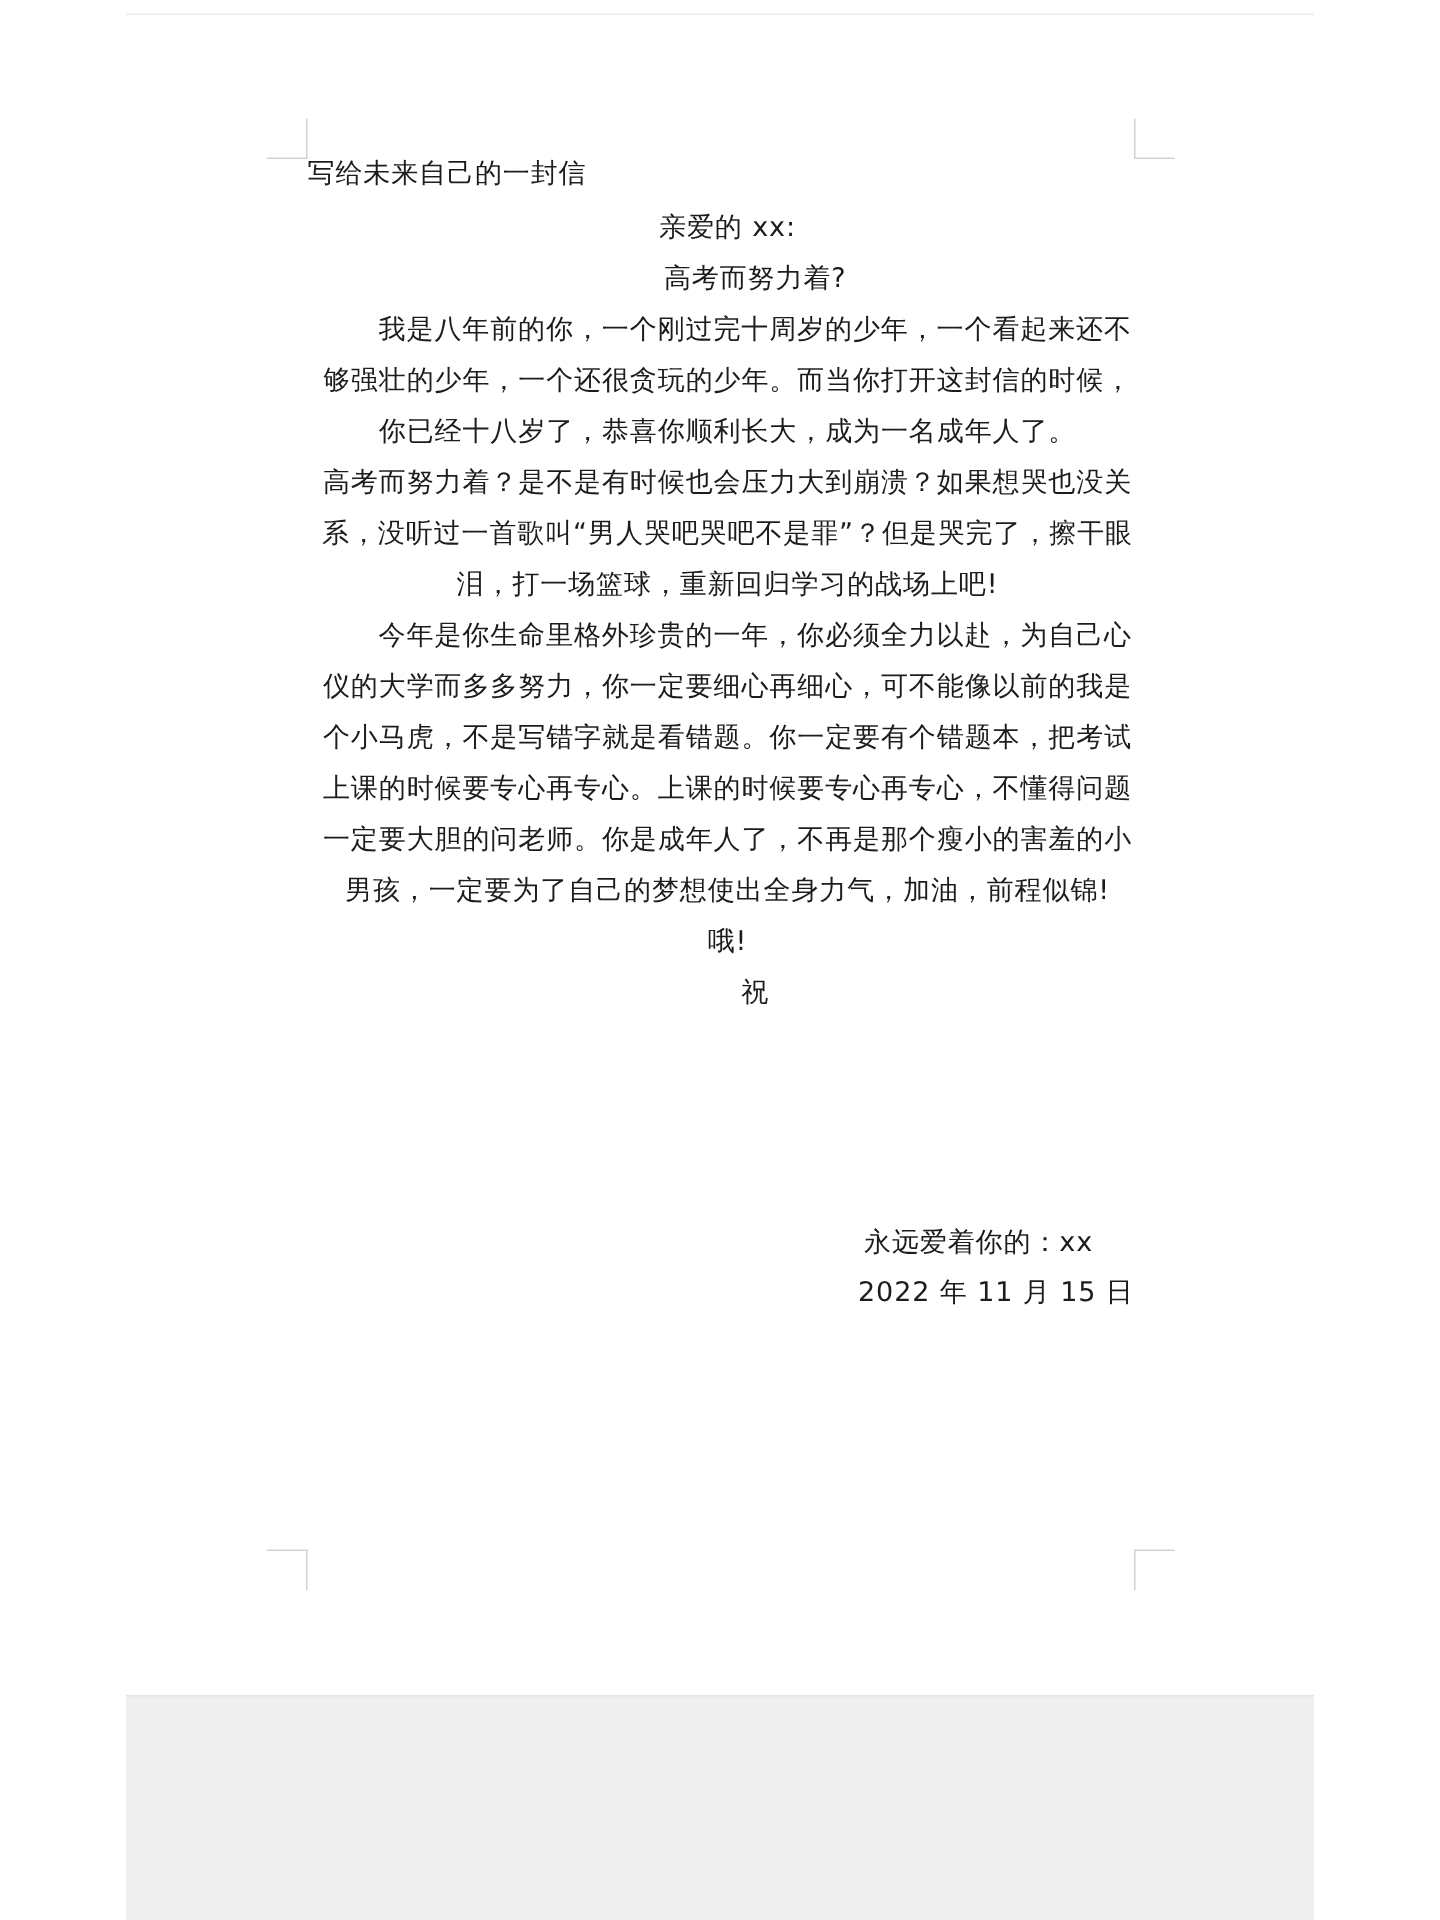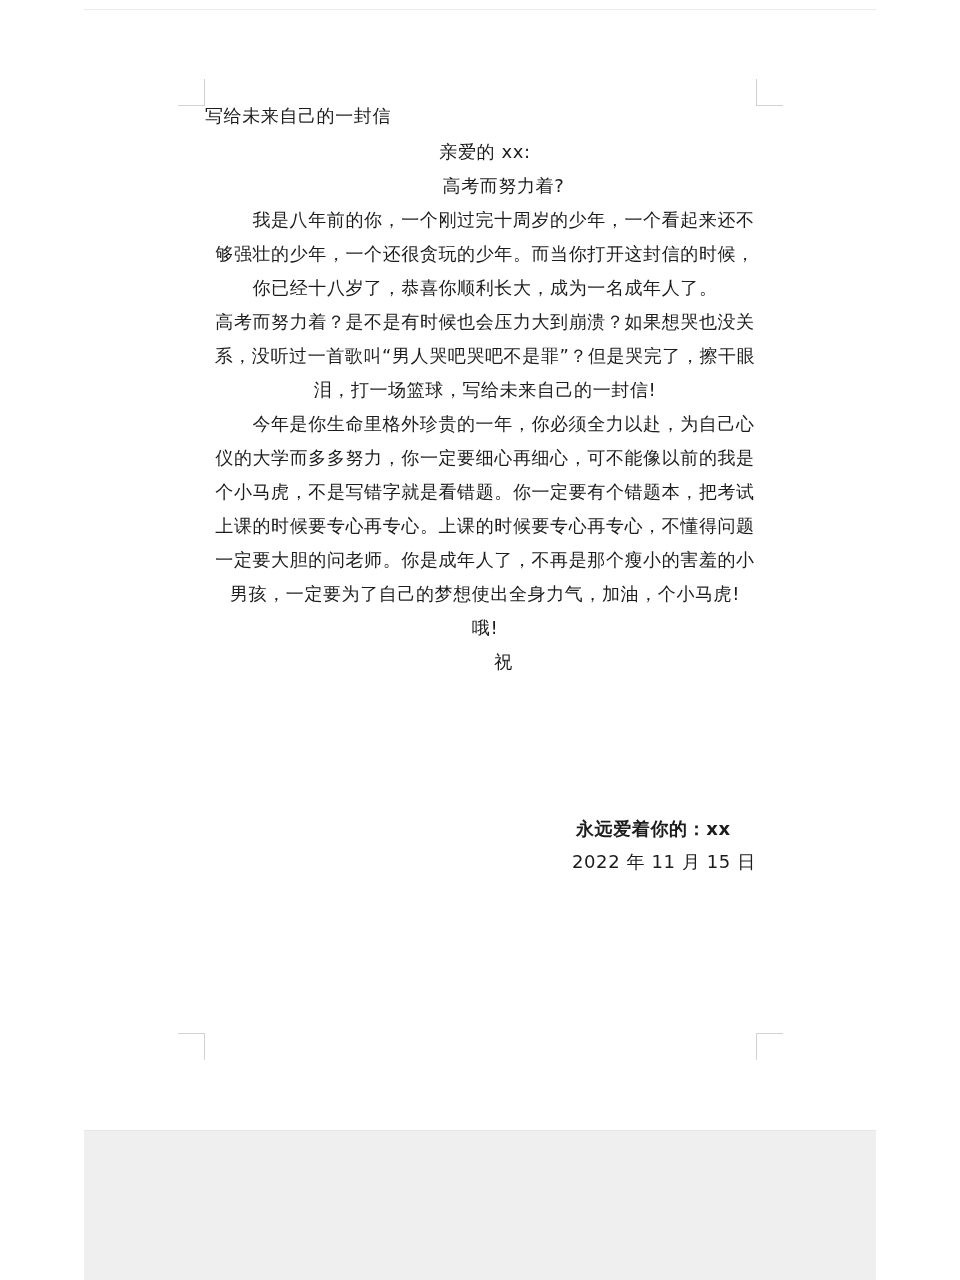--- a/index.html
+++ b/index.html
@@ -78,21 +78,21 @@
     .indent { padding-left: 37px; }
     .sign {
       position: absolute;
       left: 572px;
       top: 812px;
       font-size: 18px;
       line-height: 33px;
       letter-spacing: 0.6px;
       white-space: nowrap;
     }
-    .sign .from { padding-left: 4px; font-weight: bold; }
+    .sign .from { padding-left: 4px; }
   </style>
 </head>
 <body>
 
 <div class="top-rule"></div>
 <div class="page"></div>
 
 <div class="corner tl"></div>
 <div class="corner tr"></div>
 <div class="corner bl"></div>
@@ -108,30 +108,30 @@
 
   <div>
     <span class="line indent">我是八年前的你，一个刚过完十周岁的少年，一个看起来还不</span>
     <span class="line">够强壮的少年，一个还很贪玩的少年。而当你打开这封信的时候，</span>
     <span class="line">你已经十八岁了，恭喜你顺利长大，成为一名成年人了。</span>
   </div>
 
   <div>
     <span class="line">高考而努力着？是不是有时候也会压力大到崩溃？如果想哭也没关</span>
     <span class="line">系，没听过一首歌叫“男人哭吧哭吧不是罪”？但是哭完了，擦干眼</span>
-    <span class="line">泪，打一场篮球，写给未来自己的一封信!</span>
+    <span class="line">泪，打一场篮球，重新回归学习的战场上吧!</span>
   </div>
 
   <div>
     <span class="line indent">今年是你生命里格外珍贵的一年，你必须全力以赴，为自己心</span>
     <span class="line">仪的大学而多多努力，你一定要细心再细心，可不能像以前的我是</span>
     <span class="line">个小马虎，不是写错字就是看错题。你一定要有个错题本，把考试</span>
     <span class="line">上课的时候要专心再专心。上课的时候要专心再专心，不懂得问题</span>
     <span class="line">一定要大胆的问老师。你是成年人了，不再是那个瘦小的害羞的小</span>
-    <span class="line">男孩，一定要为了自己的梦想使出全身力气，加油，个小马虎!</span>
+    <span class="line">男孩，一定要为了自己的梦想使出全身力气，加油，前程似锦!</span>
   </div>
 
   <div>
     <span class="line">哦!</span>
   </div>
 
   <span class="line indent">祝</span>
 </div>
 
 <div class="sign">

